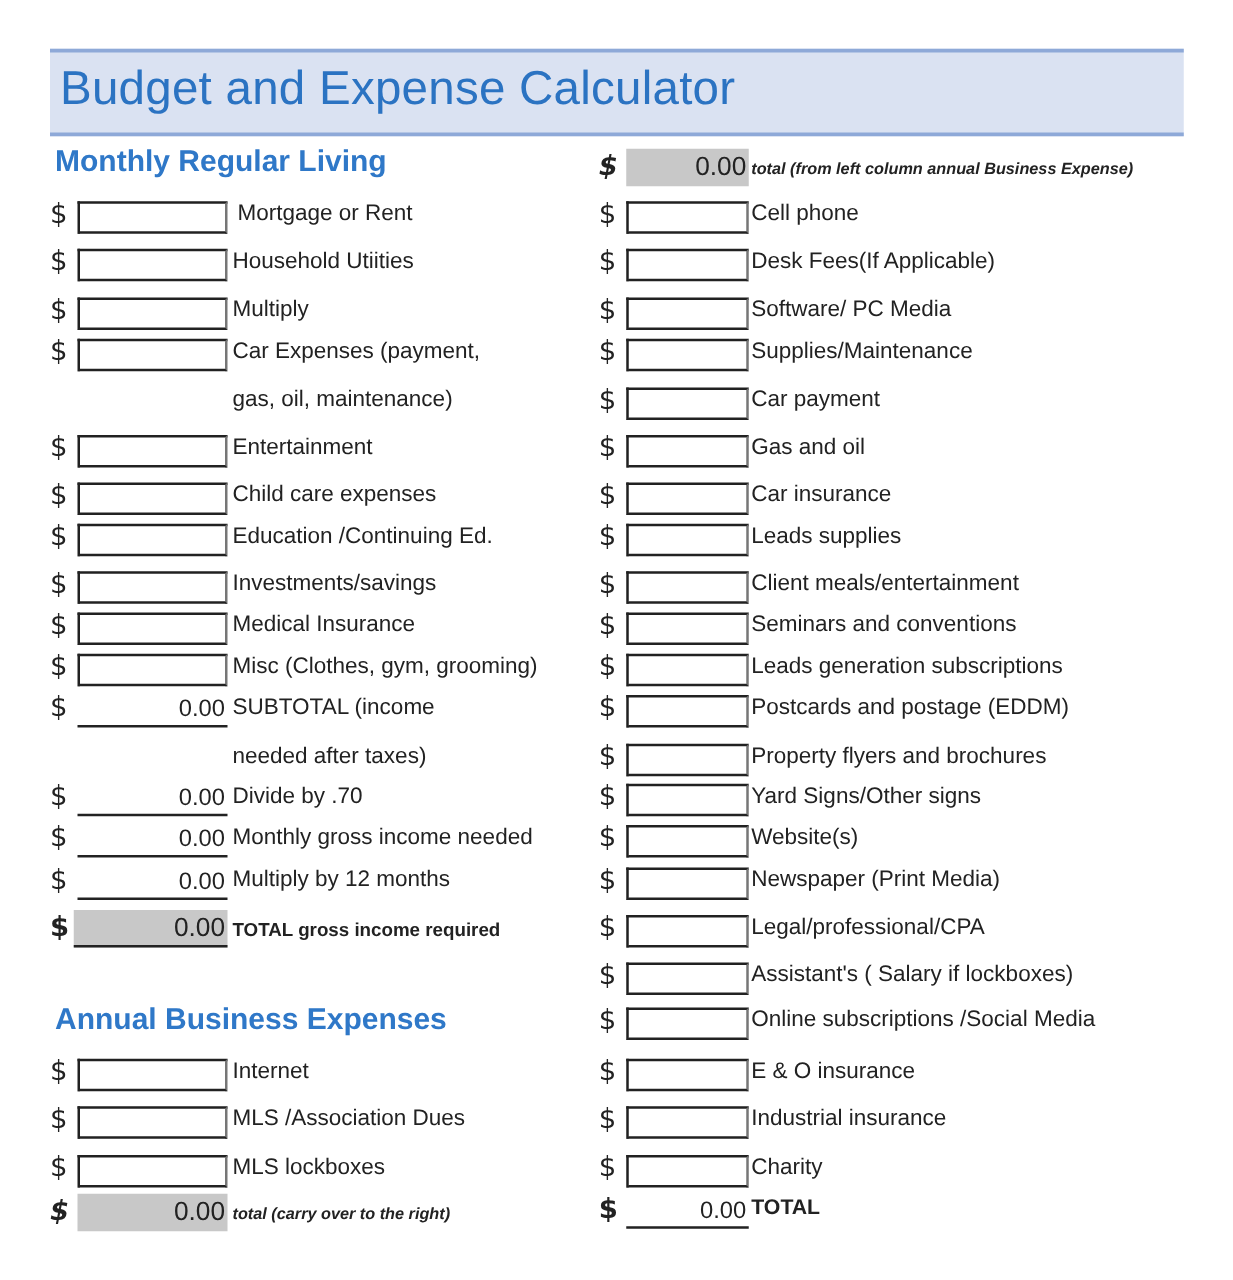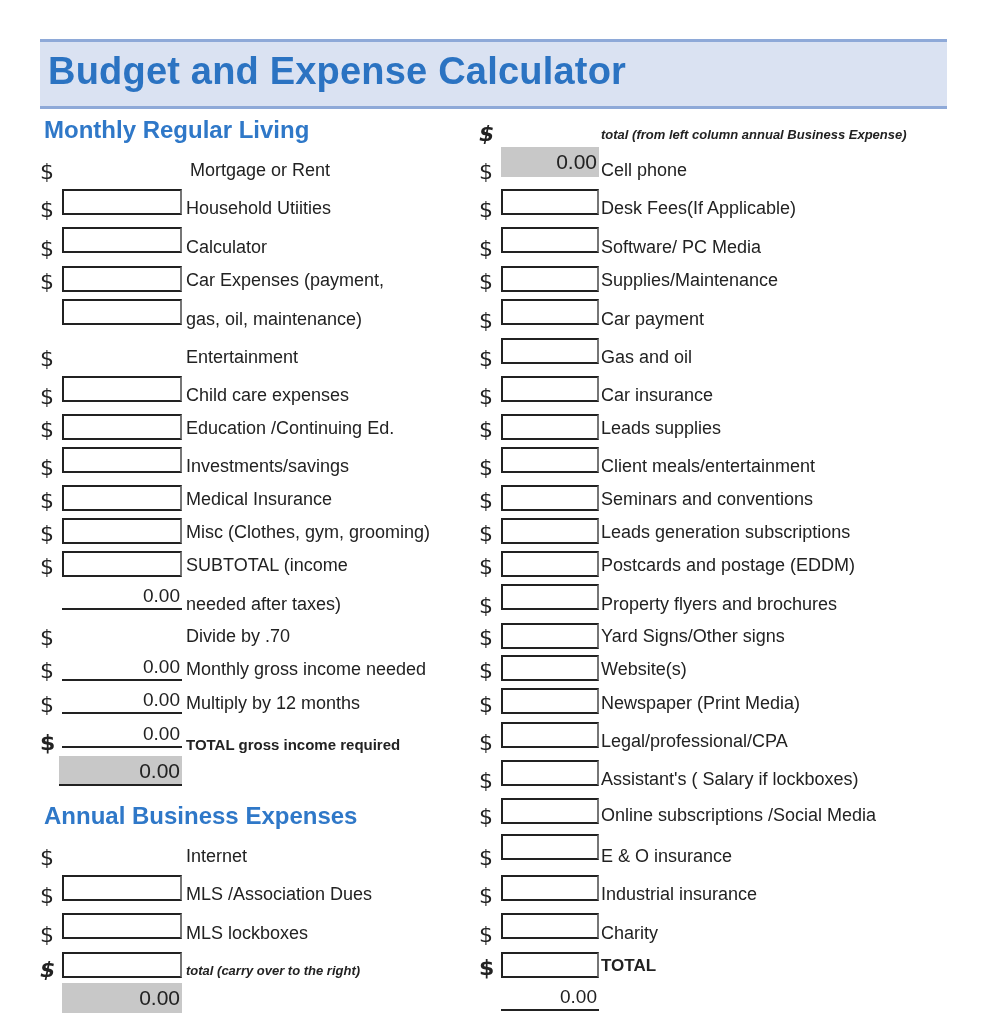--- a/index.html
+++ b/index.html
@@ -8,36 +8,36 @@
       font-family: "Liberation Sans", sans-serif; color: #222222;
     }
     .header-band {
       position: absolute; left: 40px; top: 39px; width: 907px; height: 70px;
       background: #dae2f2;
       border-top: 3px solid #8ea9d8; border-bottom: 3px solid #8ea9d8;
       box-sizing: border-box;
     }
     .page-title {
       position: absolute; left: 8px; top: 8px;
-      font-size: 38px; font-weight: bold; color: #2b73c2; letter-spacing: 0.2px;
+      font-size: 38px; font-weight: normal; color: #2b73c2; letter-spacing: 0.2px;
     }
     .section-title {
       position: absolute; font-size: 24px; font-weight: bold; color: #2f78c8;
     }
     .row { position: absolute; height: 36px; }
     .dollar {
       position: absolute; left: 0; top: 2px; font-size: 22px; color: #222;
       font-family: "DejaVu Sans", sans-serif;
     }
     .dollar.bold { font-weight: bold; font-style: italic; }
     .amount {
       position: absolute; left: 22px; top: 4px; width: 120px; height: 26px;
       border-bottom: 2px solid #222; box-sizing: border-box;
       text-align: right; font-size: 19px; padding-right: 2px; line-height: 24px;
-      background: transparent; font-family: "Liberation Sans", sans-serif; color: #222; margin-top: 28px;
+      background: transparent; font-family: "Liberation Sans", sans-serif; color: #222;
     }
     .amount.shaded { background: #c8c8c8; border-bottom: none; height: 30px; top: 0; font-size: 21px; line-height: 30px; }
     .amount.shaded.underlined { border-bottom: 2px solid #222; }
     .label {
       position: absolute; left: 146px; top: 3px; font-size: 18px; color: #222; white-space: nowrap;
     }
     .label.small-bold { font-size: 15px; font-weight: bold; top: 8px; }
     .label.small-bold-italic { font-size: 13px; font-weight: bold; font-style: italic; top: 8px; }
     .label.bold { font-weight: bold; font-size: 17px; }
     .col-left { position: absolute; left: 40px; }
@@ -61,21 +61,21 @@
     <span class="label" style="left:150px;">Mortgage or Rent</span>
   </div>
   <div class="row" style="top:195px;">
     <span class="dollar">$</span>
     <input class="amount" value="" style="">
     <span class="label">Household Utiities</span>
   </div>
   <div class="row" style="top:234px;">
     <span class="dollar">$</span>
     <input class="amount" value="" style="">
-    <span class="label">Calculator</span>
+    <span class="label">Multiply</span>
   </div>
   <div class="row" style="top:267px;">
     <span class="dollar">$</span>
     <input class="amount" value="" style="">
     <span class="label">Car Expenses (payment,</span>
   </div>
   <div class="row" style="top:306px;">
     <span class="label">gas, oil, maintenance)</span>
   </div>
   <div class="row" style="top:344px;">

